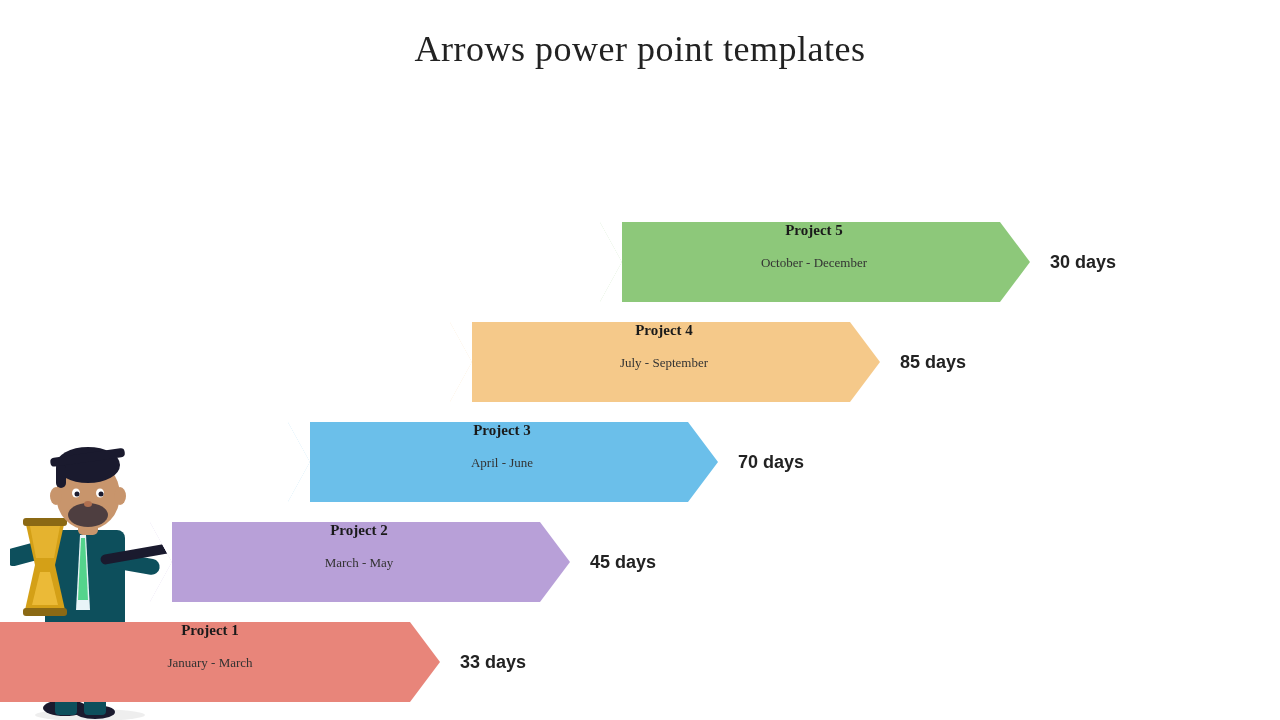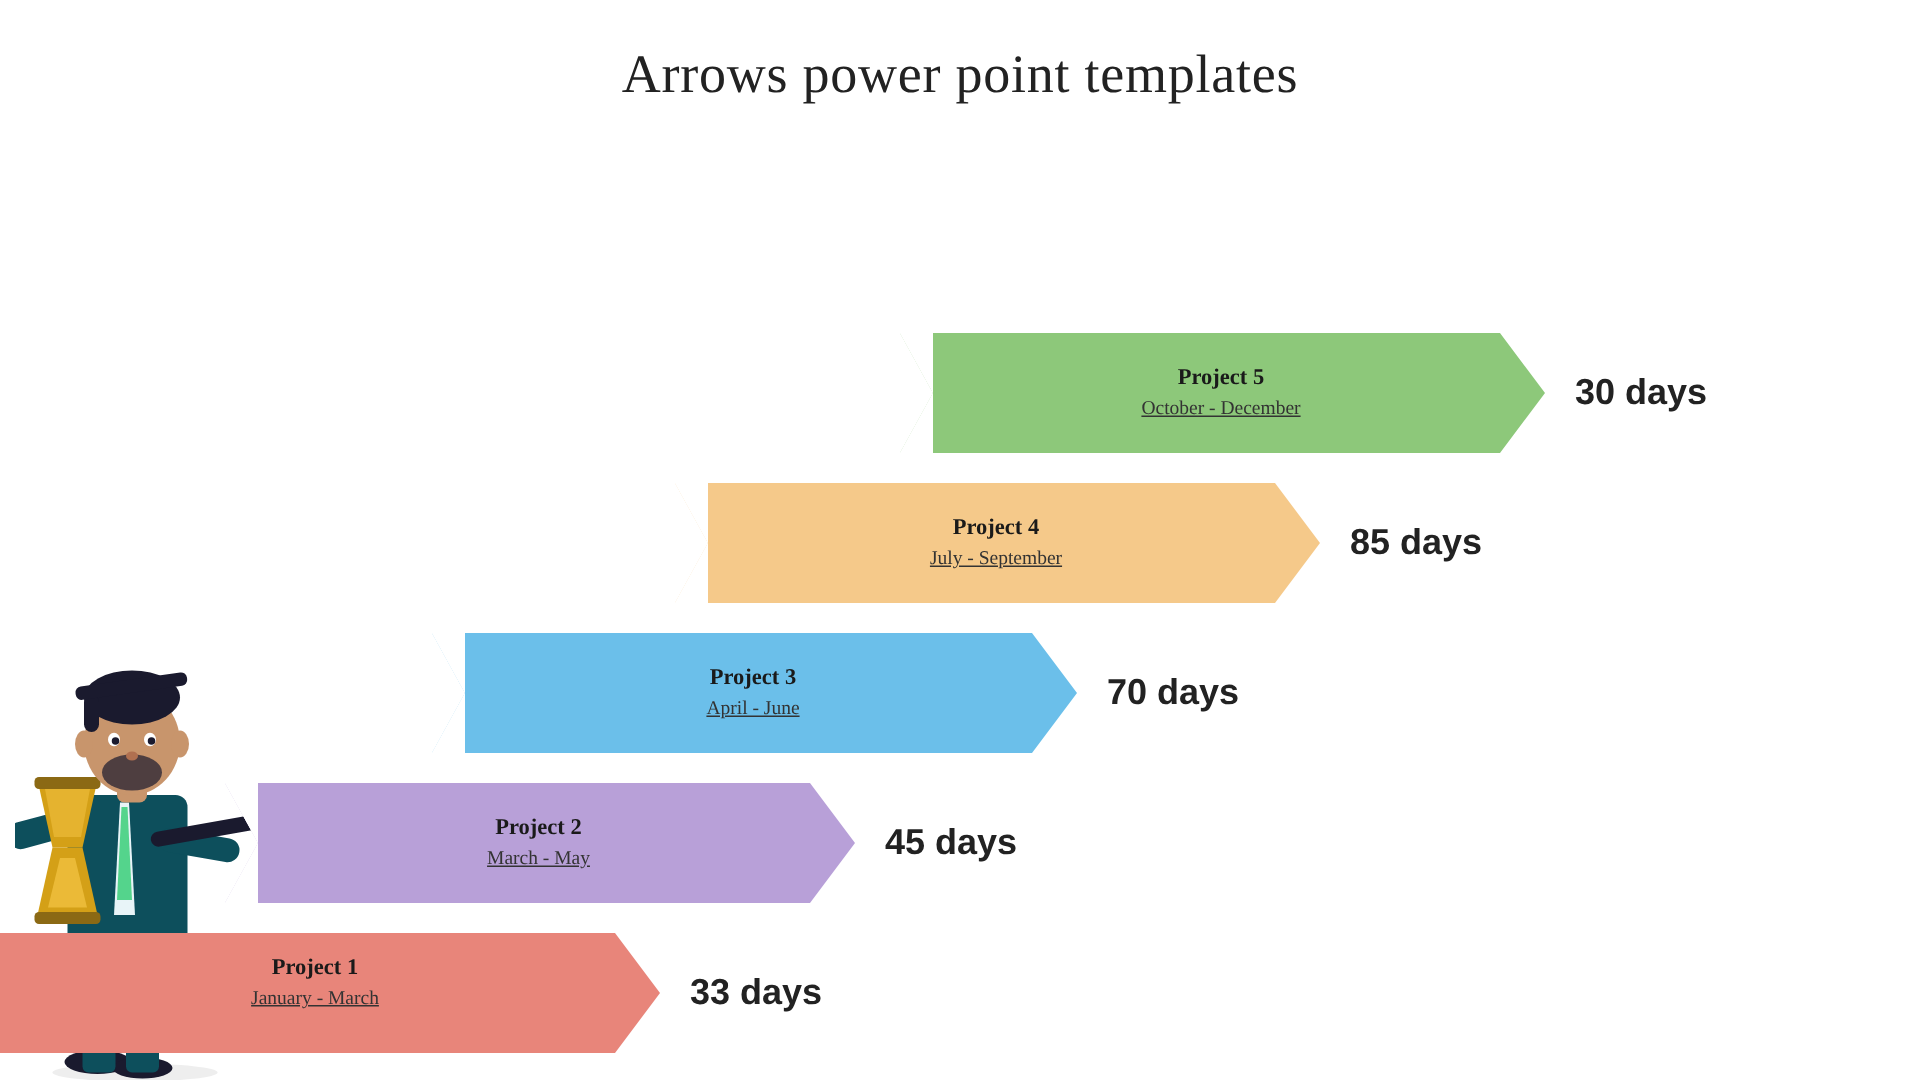--- a/index.html
+++ b/index.html
@@ -32,21 +32,20 @@
       position: absolute;
       display: flex;
       align-items: center;
     }
 
     .arrow-shape {
       position: relative;
       display: flex;
       flex-direction: column;
       align-items: center;
-      justify-content: center;
       height: 80px;
     }
 
     .arrow-shape::after {
       content: '';
       position: absolute;
       right: -30px;
       top: 0;
       width: 0;
       height: 0;
@@ -73,26 +72,25 @@
 
     .project-name {
       font-size: 15px;
       font-weight: bold;
       color: #1a1a1a;
     }
 
     .project-dates {
       font-size: 13px;
       color: #333;
-      margin-top: 3px;
-      text-decoration: underline;
+      margin-top: 16px;
     }
 
     .days-label {
-      font-size: 24px;
+      font-size: 18px;
       color: #222;
       margin-left: 20px;
       white-space: nowrap;
       font-family: Arial, sans-serif;
     }
 
     .days-label span {
       font-weight: bold;
     }
 

